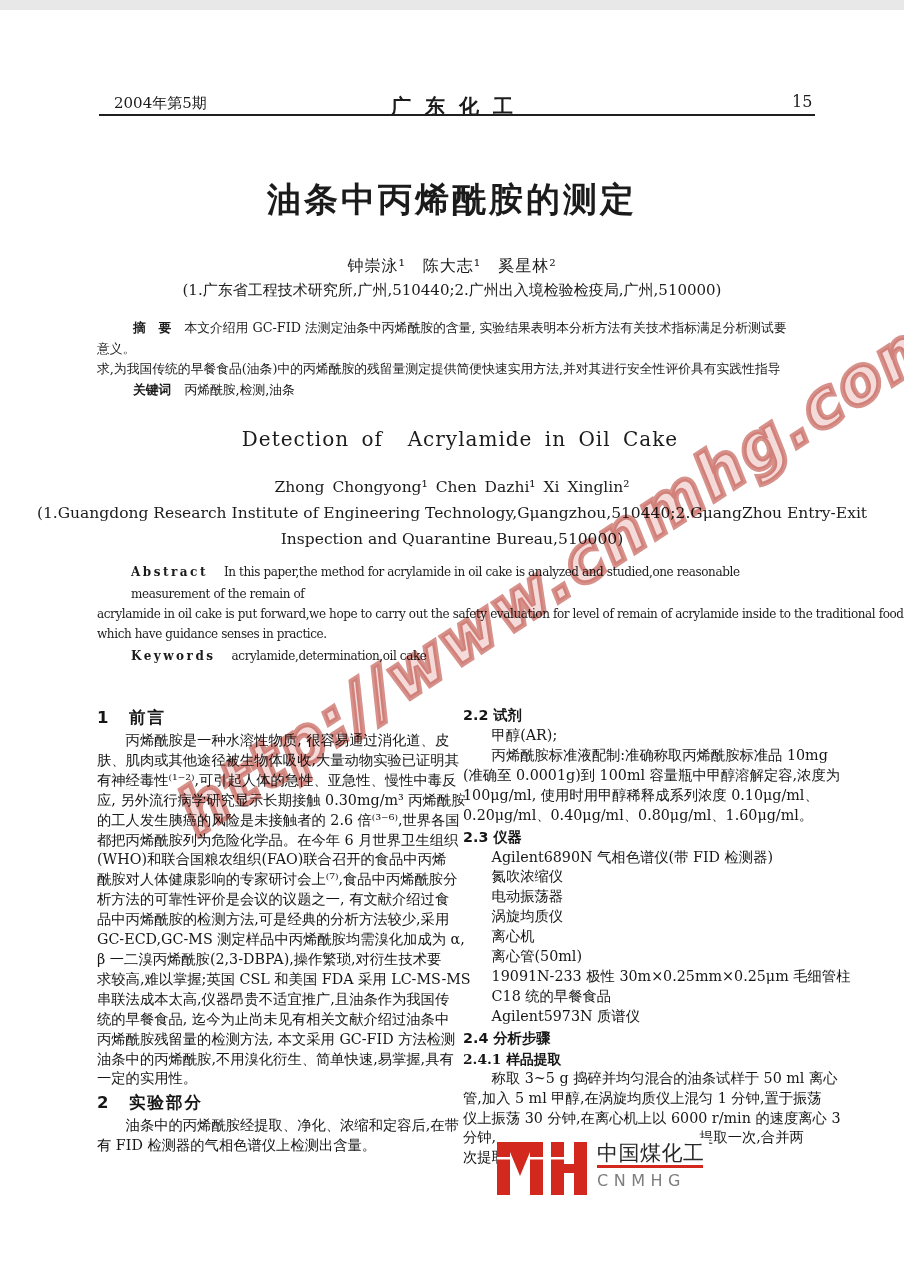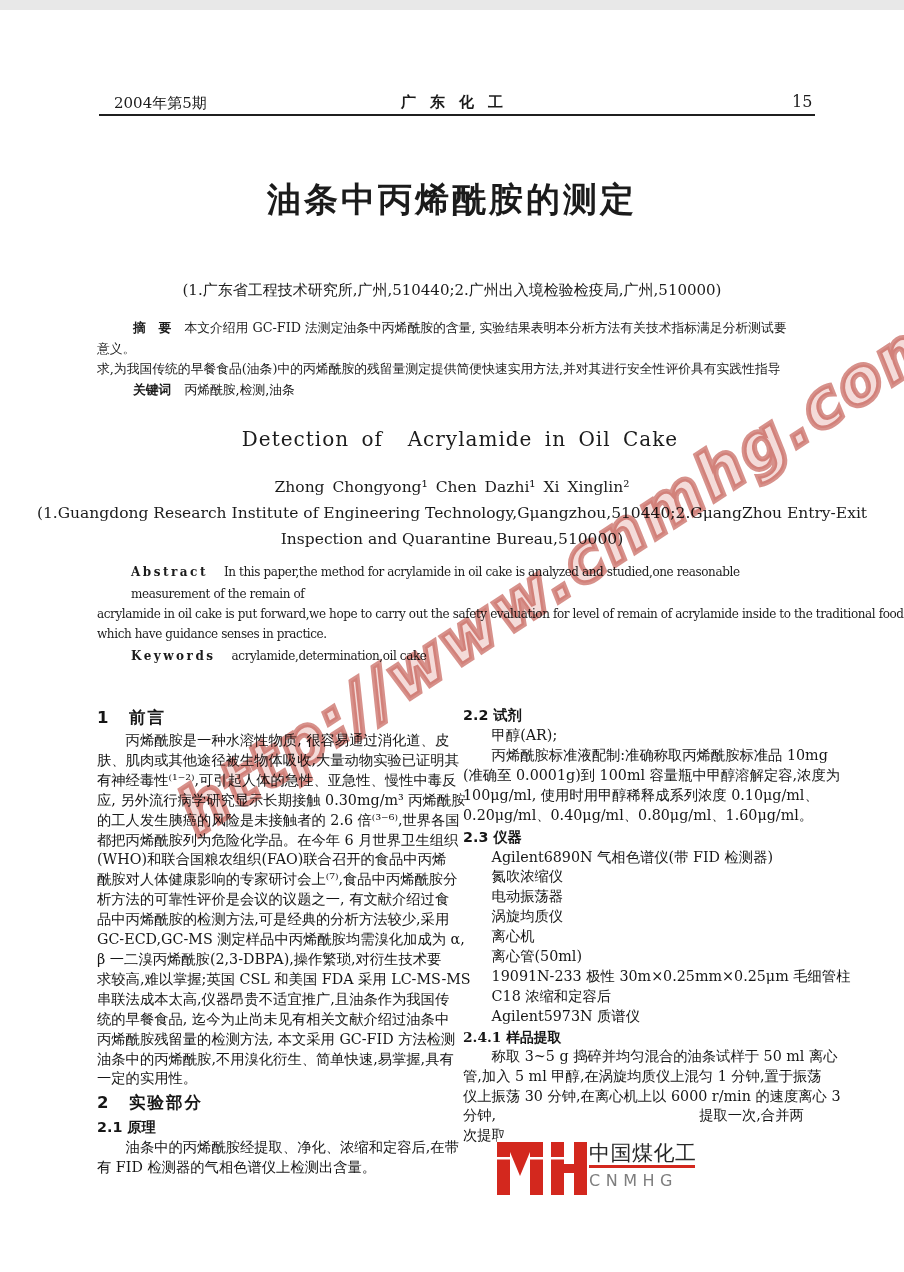--- a/index.html
+++ b/index.html
@@ -7,21 +7,21 @@
     position:relative; width:904px; height:1272px; margin:10px auto;
     background:#ffffff; overflow:hidden;
     font-family:"DejaVu Serif","Liberation Serif",serif;
     color:#1b1b1b;
   }
   .abs{position:absolute;}
   .centered{left:0; right:0; text-align:center;}
 
   
   .header-issue{left:114px; top:84px; font-size:15px;}
-  .header-journal{top:83px; font-size:15px; font-weight:bold; letter-spacing:14px; padding-left:14px;}
+  .header-journal{top:83px; font-size:20px; font-weight:bold; letter-spacing:14px; padding-left:14px;}
   .header-pagenum{left:792px; top:82px; font-size:16px;}
   .header-rule{left:99px; top:104px; width:716px; height:2px; background:#1f1f1f;}
 
   
   .title-cn{top:167px; font-size:34px; font-weight:bold; letter-spacing:3px;}
   .authors-cn{top:246px; font-size:16px; letter-spacing:1px;}
   .affil-cn{top:271px; font-size:15px;}
 
   
   .abs-cn{left:97px; top:307px; width:722px; font-size:12.8px; line-height:22px;}
@@ -54,38 +54,39 @@
     transform:rotate(-33deg);
     font-family:"DejaVu Sans",sans-serif; font-style:italic; font-weight:bold;
     font-size:64px; letter-spacing:3px;
     color:rgba(206,92,82,0.22);
     -webkit-text-stroke:5px rgba(183,54,44,0.55);
     mix-blend-mode:multiply;
     pointer-events:none; white-space:nowrap;
   }
 
   
-  .logo{left:497px; top:1128px; width:212px; height:62px; background:#ffffff; display:flex; }
+  .logo{left:497px; top:1128px; width:212px; height:62px; background:#ffffff; display:flex; gap:8px;}
   .logo svg{display:block; margin-top:4px;}
   .logo-text{padding-top:4px; font-family:"DejaVu Sans","Liberation Sans",sans-serif;}
   .logo-cn{font-size:21px; color:#272727; font-weight:500; letter-spacing:0.5px; line-height:22px;}
   .logo-underline{height:3px; width:106px; margin-top:1px;}
   .logo-en{font-size:16px; color:#7e7e7e; letter-spacing:5.5px; margin-top:4px; line-height:17px;}
 </style>
 </head>
 <body>
 
 <div class="page">
 
   <span class="abs header-issue">2004年第5期</span>
   <span class="abs centered header-journal">广东化工</span>
   <span class="abs header-pagenum">15</span>
   <div class="abs header-rule"></div>
 
   <div class="abs centered title-cn">油条中丙烯酰胺的测定</div>
+  <div class="abs centered authors-cn">钟崇泳¹　陈大志¹　奚星林²</div>
   <div class="abs centered affil-cn">(1.广东省工程技术研究所,广州,510440;2.广州出入境检验检疫局,广州,510000)</div>
 
   <div class="abs abs-cn">
       <div class="blk blk-labelline"><span class="lbl">摘　要</span><span>本文介绍用 GC-FID 法测定油条中丙烯酰胺的含量, 实验结果表明本分析方法有关技术指标满足分析测试要</span></div>
       <div class="blk blk-line">意义。</div>
       <div class="blk blk-line">求,为我国传统的早餐食品(油条)中的丙烯酰胺的残留量测定提供简便快速实用方法,并对其进行安全性评价具有实践性指导</div>
       <div class="blk blk-labelline"><span class="lbl">关键词</span><span>丙烯酰胺,检测,油条</span></div>
     </div>
 
   <div class="abs centered title-en">Detection of  Acrylamide in Oil Cake</div>
@@ -114,41 +115,41 @@
       <div class="blk blk-line">品中丙烯酰胺的检测方法,可是经典的分析方法较少,采用</div>
       <div class="blk blk-line">GC-ECD,GC-MS 测定样品中丙烯酰胺均需溴化加成为 α,</div>
       <div class="blk blk-line">β 一二溴丙烯酰胺(2,3-DBPA),操作繁琐,对衍生技术要</div>
       <div class="blk blk-line">求较高,难以掌握;英国 CSL 和美国 FDA 采用 LC-MS-MS</div>
       <div class="blk blk-line">串联法成本太高,仪器昂贵不适宜推广,且油条作为我国传</div>
       <div class="blk blk-line">统的早餐食品, 迄今为止尚未见有相关文献介绍过油条中</div>
       <div class="blk blk-line">丙烯酰胺残留量的检测方法, 本文采用 GC-FID 方法检测</div>
       <div class="blk blk-line">油条中的丙烯酰胺,不用溴化衍生、简单快速,易掌握,具有</div>
       <div class="blk blk-line">一定的实用性。</div>
       <div class="blk blk-h1">2　实验部分</div>
-      <div class="blk blk-h2">2.1 原理</div>
       <div class="blk blk-line">　　油条中的丙烯酰胺经提取、净化、浓缩和定容后,在带</div>
       <div class="blk blk-line">有 FID 检测器的气相色谱仪上检测出含量。</div>
     </div>
   <div class="col col-right">
       <div class="blk blk-h2">2.2 试剂</div>
       <div class="blk blk-line">　　甲醇(AR);</div>
       <div class="blk blk-line">　　丙烯酰胺标准液配制:准确称取丙烯酰胺标准品 10mg</div>
       <div class="blk blk-line">(准确至 0.0001g)到 100ml 容量瓶中甲醇溶解定容,浓度为</div>
       <div class="blk blk-line">100μg/ml, 使用时用甲醇稀释成系列浓度 0.10μg/ml、</div>
       <div class="blk blk-line">0.20μg/ml、0.40μg/ml、0.80μg/ml、1.60μg/ml。</div>
       <div class="blk blk-h2">2.3 仪器</div>
       <div class="blk blk-line">　　Agilent6890N 气相色谱仪(带 FID 检测器)</div>
       <div class="blk blk-line">　　氮吹浓缩仪</div>
       <div class="blk blk-line">　　电动振荡器</div>
       <div class="blk blk-line">　　涡旋均质仪</div>
       <div class="blk blk-line">　　离心机</div>
       <div class="blk blk-line">　　离心管(50ml)</div>
       <div class="blk blk-line">　　19091N-233 极性 30m×0.25mm×0.25μm 毛细管柱</div>
-      <div class="blk blk-line">　　C18 浓缩和定容后</div>
+      <div class="blk blk-line">　　C18 统的早餐食品</div>
       <div class="blk blk-line">　　Agilent5973N 质谱仪</div>
+      <div class="blk blk-h2">2.4 分析步骤</div>
       <div class="blk blk-h3">2.4.1 样品提取</div>
       <div class="blk blk-line">　　称取 3~5 g 捣碎并均匀混合的油条试样于 50 ml 离心</div>
       <div class="blk blk-line">管,加入 5 ml 甲醇,在涡旋均质仪上混匀 1 分钟,置于振荡</div>
       <div class="blk blk-line">仪上振荡 30 分钟,在离心机上以 6000 r/min 的速度离心 3</div>
       <div class="blk blk-split"><span>分钟,</span><span class="gap"></span><span>提取一次,合并两</span></div>
       <div class="blk blk-line">次提取</div>
     </div>
 
   <div class="abs watermark">http://www.cnmhg.com</div>
 

